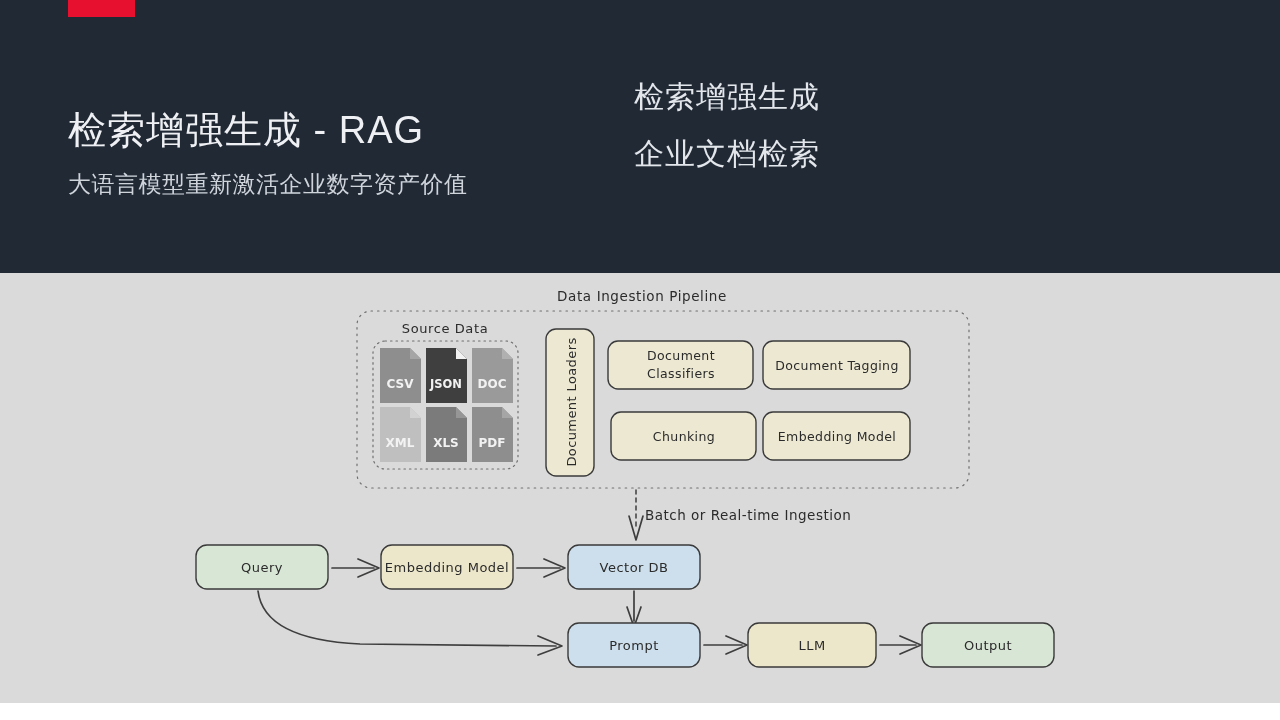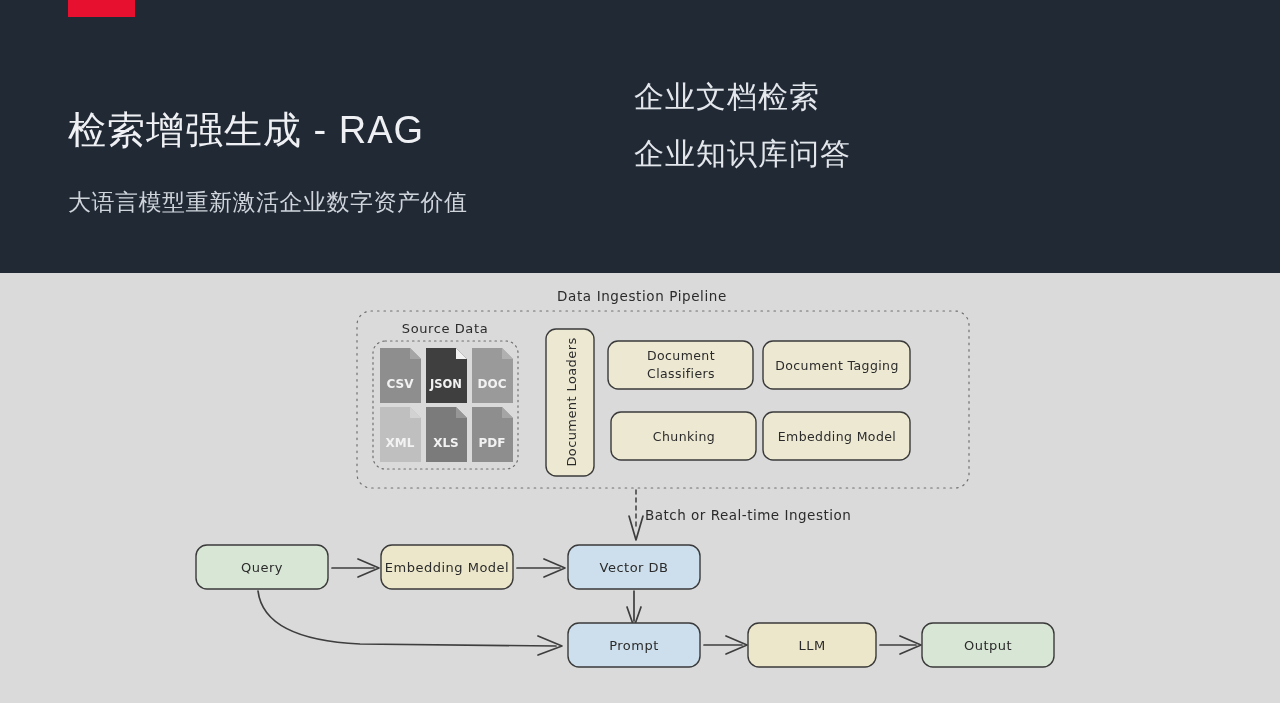--- a/index.html
+++ b/index.html
@@ -46,21 +46,21 @@
     line-height: 64px;
     font-weight: 400;
     letter-spacing: 1px;
     white-space: nowrap;
     font-family: Liberation Sans, sans-serif;
   }
   #subtitle {
     color: #cfd4db;
     font-size: 23px;
     line-height: 32px;
-    margin-top: 24px;
+    margin-top: 6px;
     letter-spacing: 0.5px;
     white-space: nowrap;
     font-family: "Liberation Sans", sans-serif;
   }
   #bullet-block {
     position: absolute;
     left: 634px; top: 68px;
   }
   .bullet-line {
     color: #e3e7ec;
@@ -144,22 +144,22 @@
 
   <div id="header">
     <div id="accent-bar"></div>
 
     <div id="title-block">
       <div id="main-title">检索增强生成 - RAG</div>
       <div id="subtitle">大语言模型重新激活企业数字资产价值</div>
     </div>
 
     <div id="bullet-block">
+      <div class="bullet-line">检索增强生成</div>
       <div class="bullet-line">企业文档检索</div>
-      <div class="bullet-line">企业知识库问答</div>
     </div>
   </div>
 
   <div id="diagram">
     <svg id="diagram-svg" viewBox="0 0 1280 430" xmlns="http://www.w3.org/2000/svg">
 
       <text class="hand lbl-pipeline" x="642" y="28" text-anchor="middle">Data Ingestion Pipeline</text>
 
       <rect class="dash-outer" x="357" y="38" width="612" height="177" rx="14" ry="14"></rect>
 

